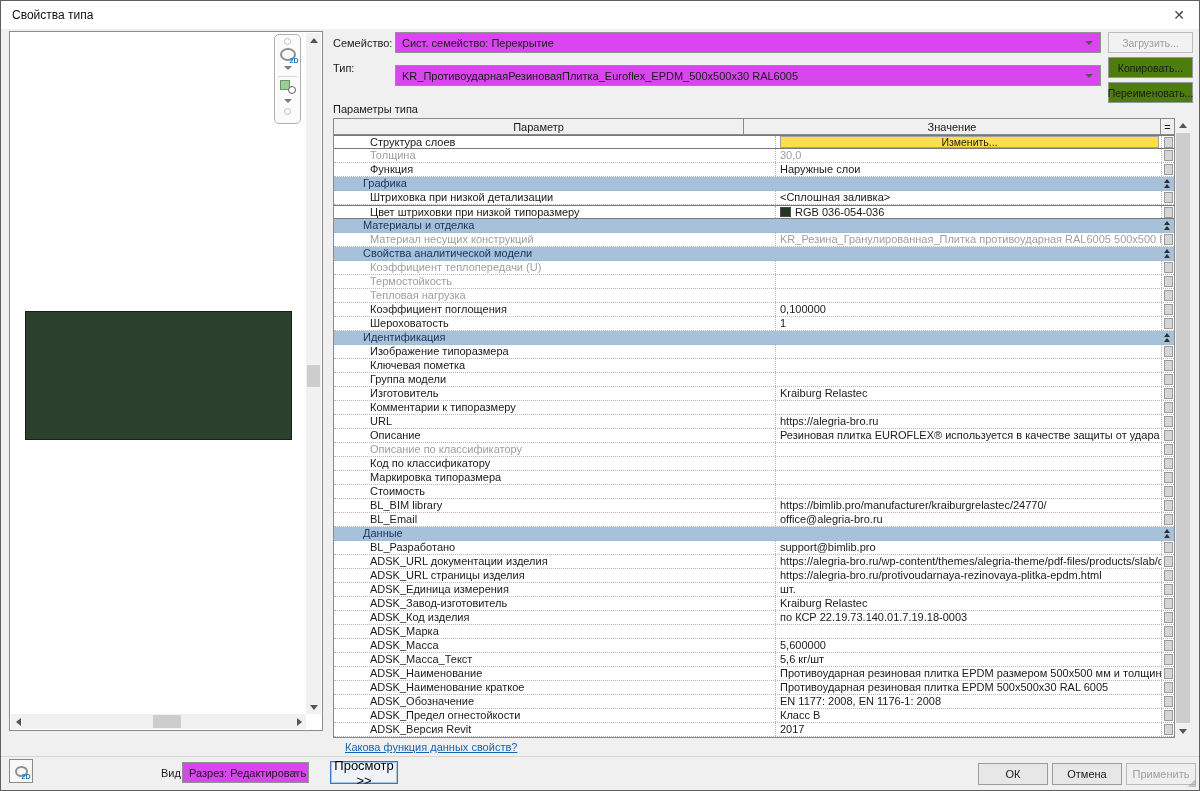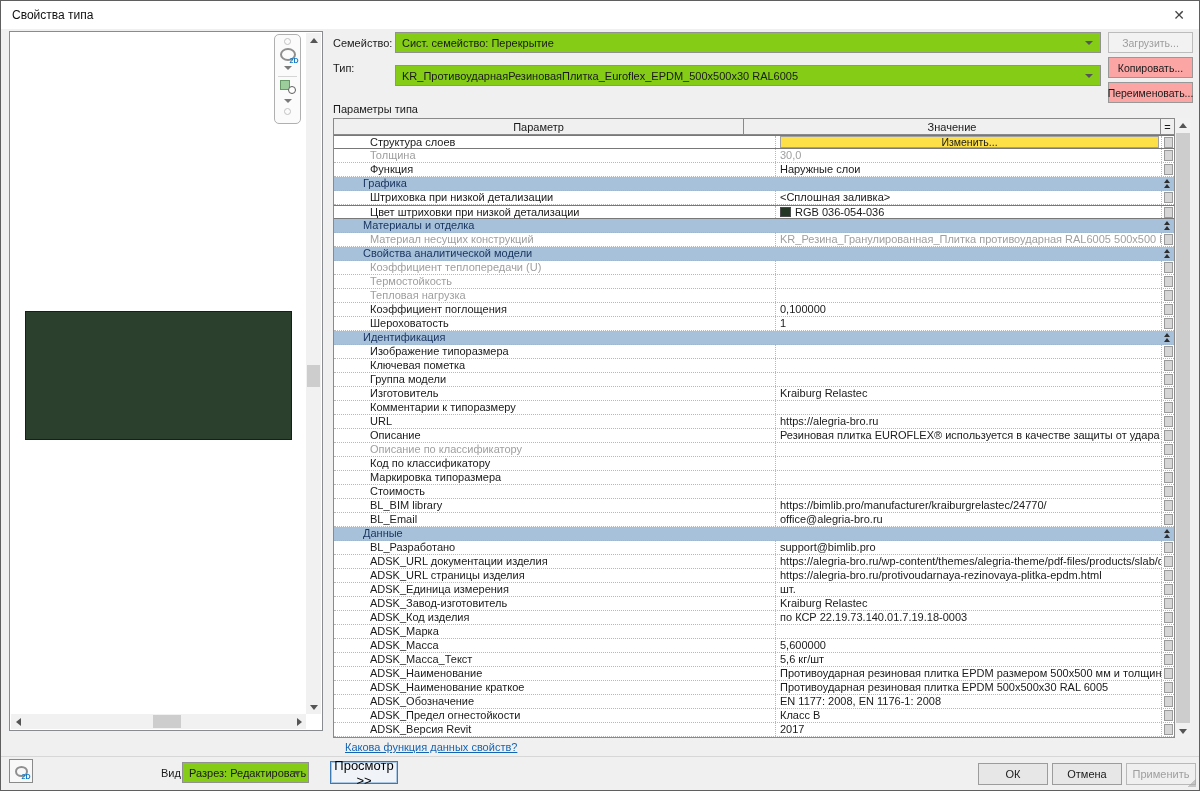--- a/index.html
+++ b/index.html
@@ -54,31 +54,31 @@
   .tri-up   { width: 0; height: 0; border-left: 4px solid transparent; border-right: 4px solid transparent; border-bottom: 5px solid #555; }
   .tri-down { width: 0; height: 0; border-left: 4px solid transparent; border-right: 4px solid transparent; border-top: 5px solid #555; }
   .tri-left { width: 0; height: 0; border-top: 4px solid transparent; border-bottom: 4px solid transparent; border-right: 5px solid #555; }
   .tri-right{ width: 0; height: 0; border-top: 4px solid transparent; border-bottom: 4px solid transparent; border-left: 5px solid #555; }
   .sb-thumb { position: absolute; background: #cdcdcd; }
   .pv-sb-v { right: 1px; top: 1px; bottom: 16px; width: 15px; }
   .pv-sb-h { left: 1px; right: 16px; bottom: 1px; height: 15px; }
   
   .form-label { position: absolute; font-size: 11px; color: #1a1a1a; }
   .combo {
-    position: absolute; height: 21px; background: #84cc16; border: 1px solid #919191;
+    position: absolute; height: 21px; background: #d946ef; border: 1px solid #919191;
     display: flex; align-items: center; padding: 0 22px 0 6px;
     white-space: nowrap; overflow: hidden; font-size: 11px;
   }
   .combo .chev {
     position: absolute; right: 7px; top: 8px;
     width: 0; height: 0; border-left: 4px solid transparent; border-right: 4px solid transparent; border-top: 4px solid #555;
   }
   .top-btn {
     position: absolute; left: 1107px; width: 85px; height: 21px;
-    background: #fca5a5; border: 1px solid #989898;
+    background: #4d7c0f; border: 1px solid #989898;
     display: flex; align-items: center; justify-content: center;
     font-size: 10.5px; white-space: nowrap; color: #1a1a1a;
   }
   .top-btn.disabled { color: #9d9d9d; border-color: #bcbcbc; background: #f2f2f2; }
   
   .grid-caption { position: absolute; left: 332px; top: 102px; font-size: 11px; }
   .grid {
     position: absolute; left: 332px; top: 117px; width: 842px; height: 620px;
     background: #ffffff; border: 1px solid #8a8a8a;
   }
@@ -234,21 +234,21 @@
           </div>
         </div>
         <div class="g-row data">
           <div class="cell param">Штриховка при низкой детализации</div>
           <div class="cell value">&lt;Сплошная заливка&gt;</div>
           <div class="cell eq">
             <span class="eq-btn"></span>
           </div>
         </div>
         <div class="g-row data sel">
-          <div class="cell param">Цвет штриховки при низкой детализации</div>
+          <div class="cell param">Цвет штриховки при низкой типоразмеру</div>
           <div class="cell value">
             <span class="swatch" style="background: rgb(36, 54, 36);"></span>
             <span>RGB 036-054-036</span>
           </div>
           <div class="cell eq">
             <span class="eq-btn"></span>
           </div>
         </div>
         <div class="g-row section">
           <div class="sec-label">Материалы и отделка</div>

